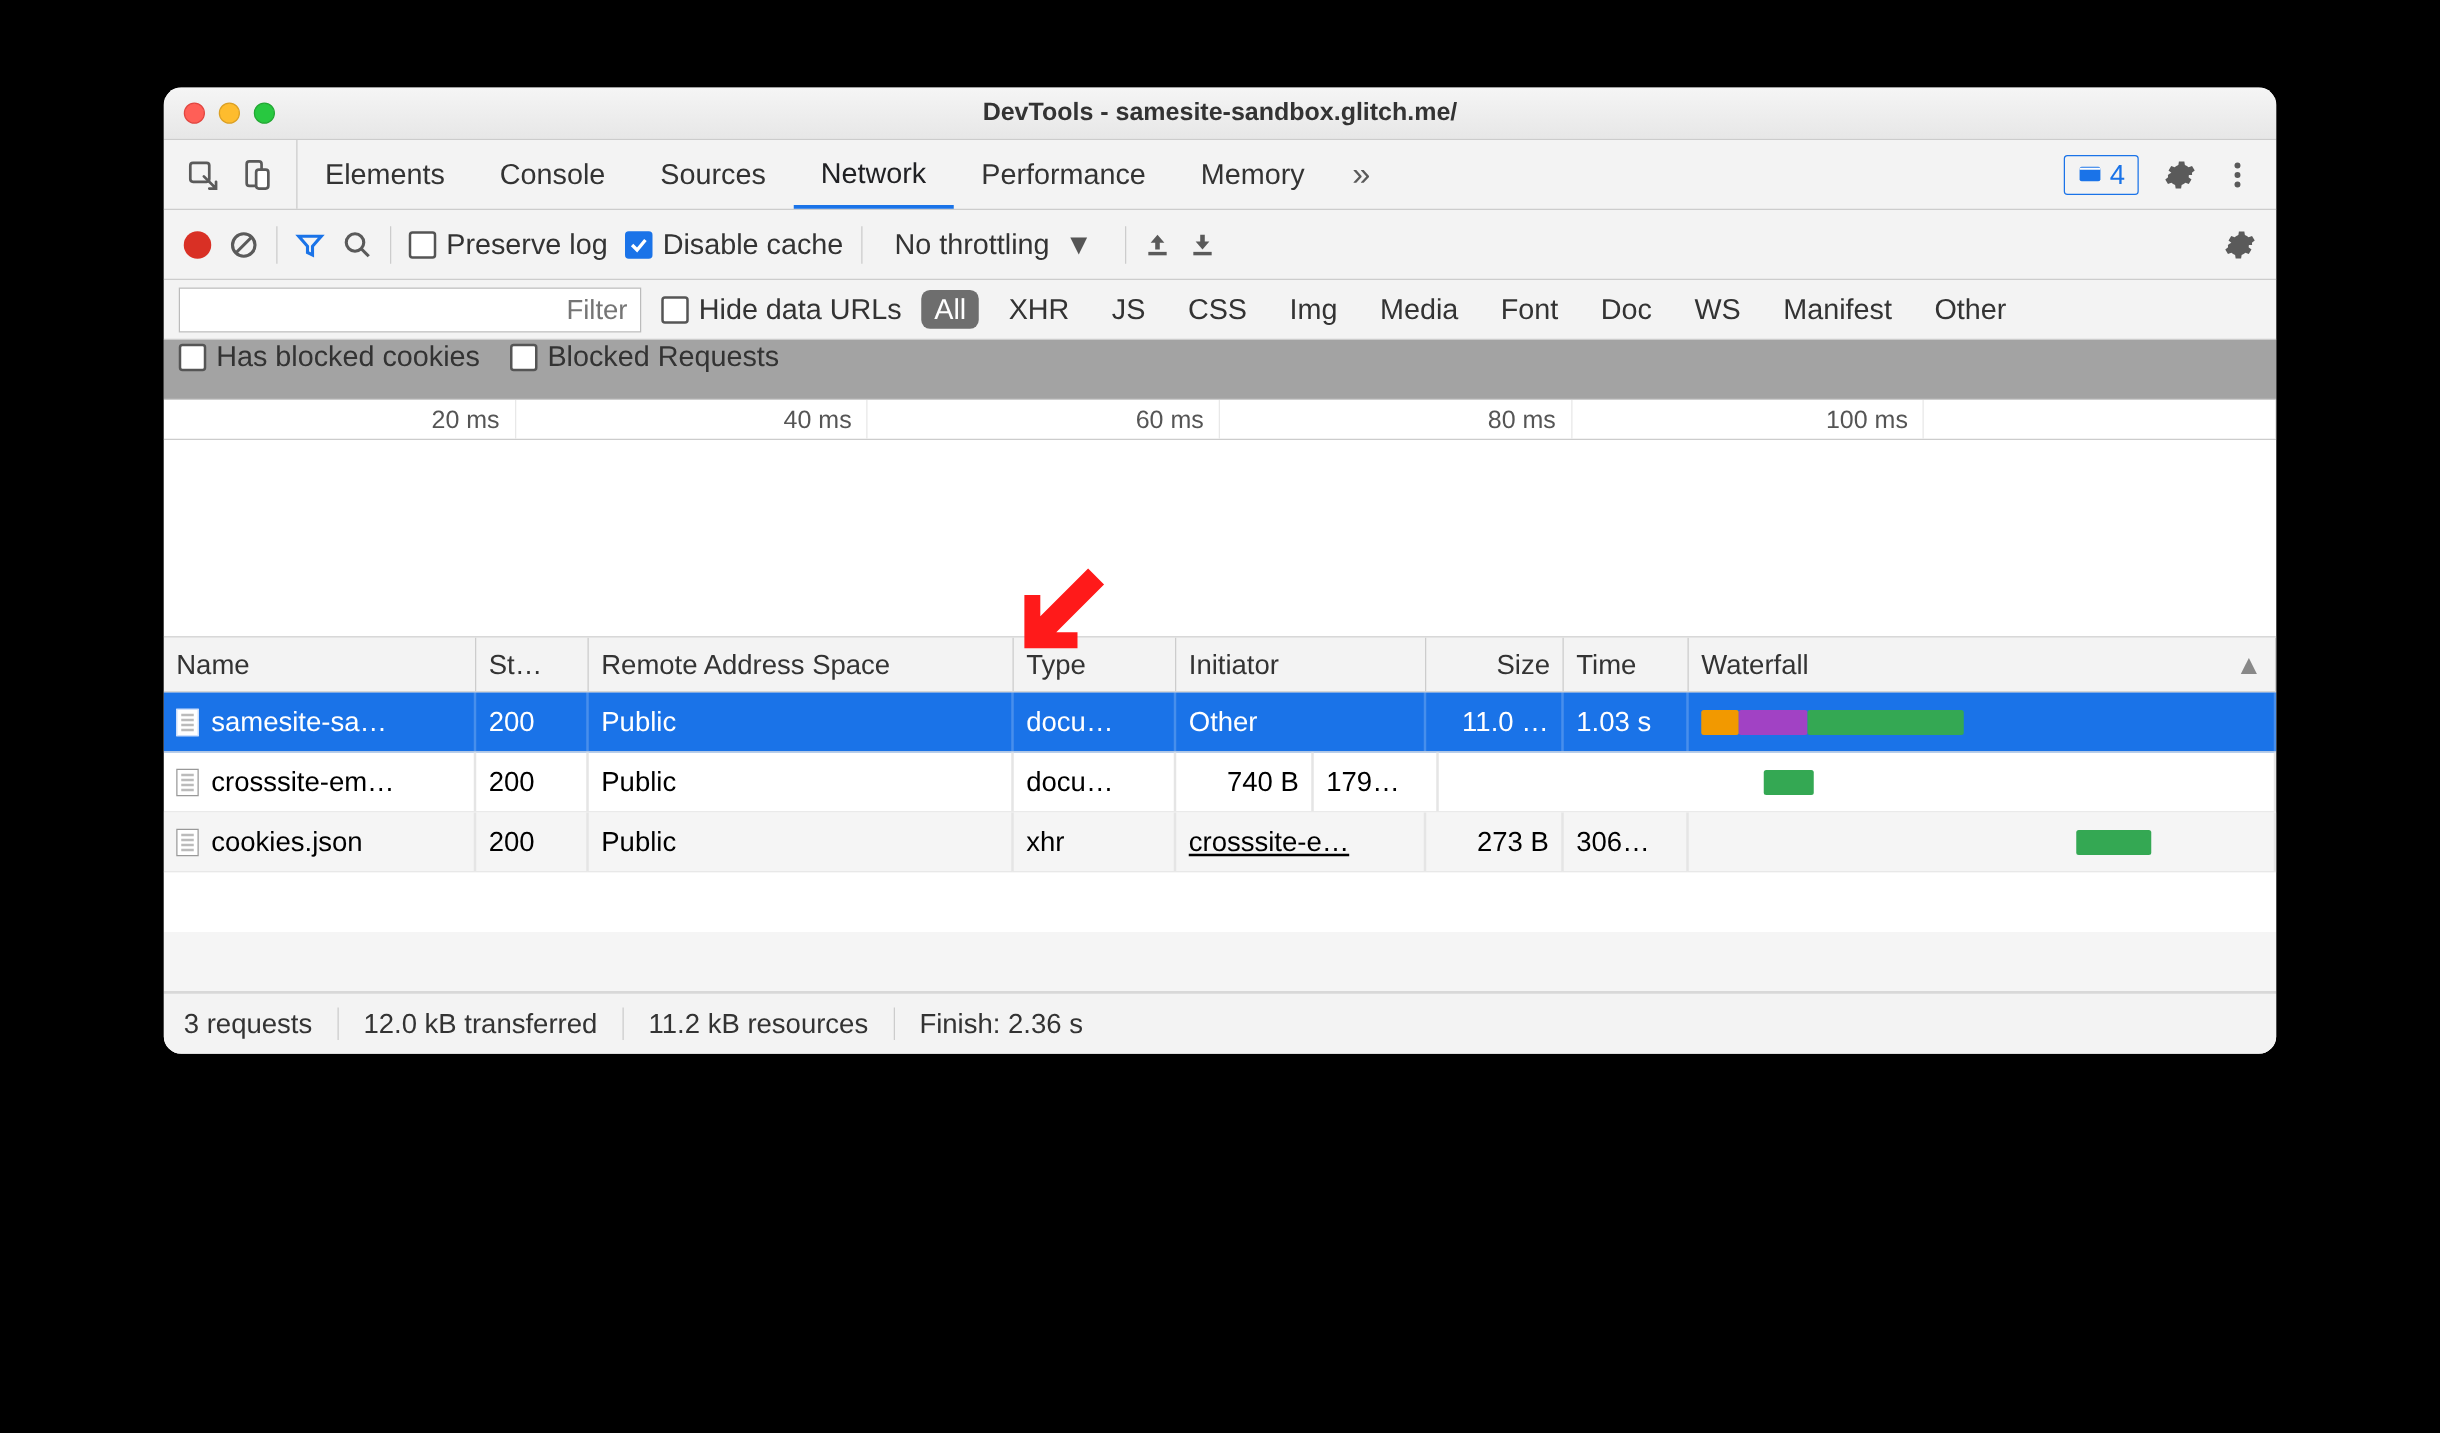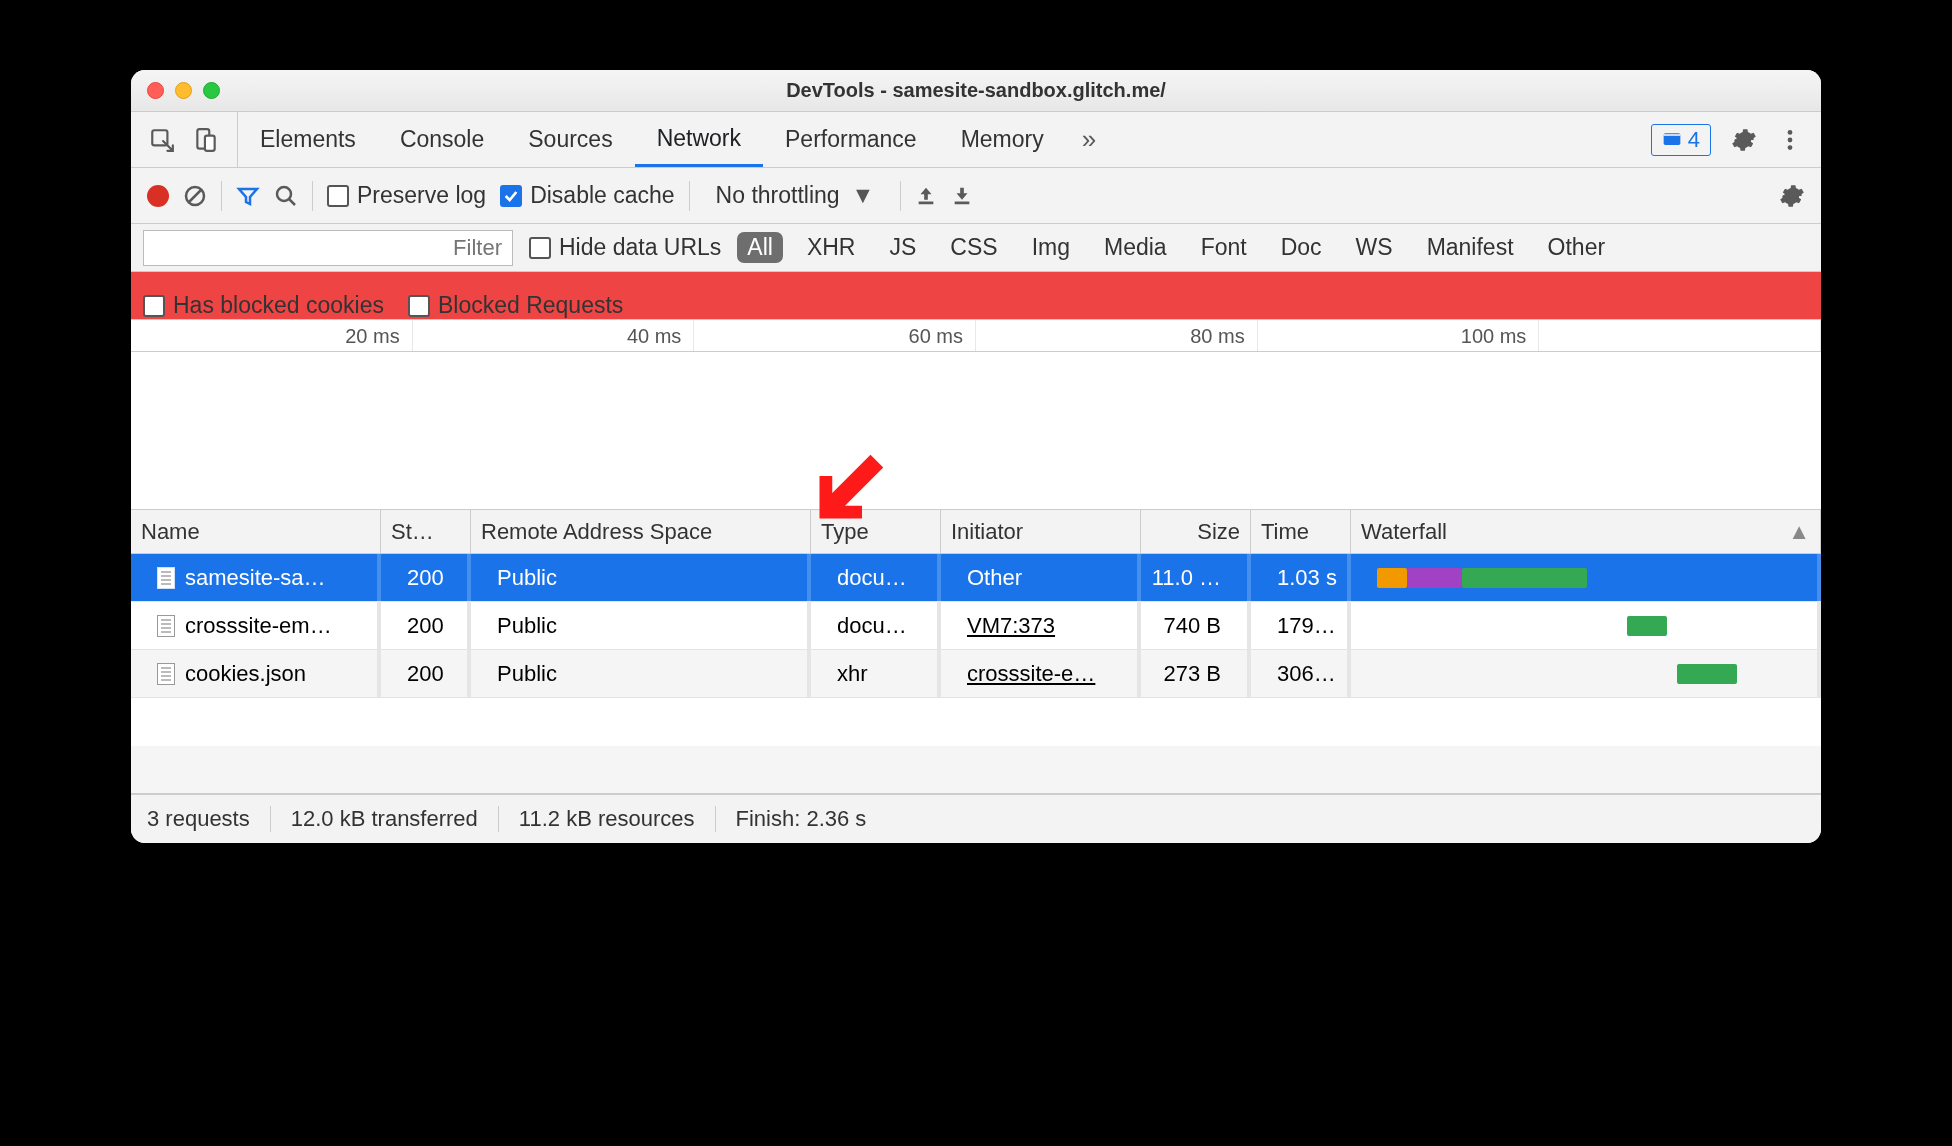--- a/index.html
+++ b/index.html
@@ -61,22 +61,22 @@
   .select-wrap { display:flex; align-items:center; gap:12px; font-size:23px; color:#333; padding:0 12px; }
   .filter-row {
     display:flex; align-items:center; height:48px;
     border-bottom:1px solid #ccc; background:#f3f3f3; gap:16px; padding:0 12px;
     font-size:23px; color:#333;
   }
   .filter-input { width:370px; height:36px; border:1px solid #bbb; padding:0 10px; font-size:22px; color:#555; background:#fff;text-align:right; }
   .filter-pill { padding:2px 10px; border-radius:7px; cursor:pointer; }
   .filter-pill.active { background:#6e6e6e; color:#fff; }
   .filter-row2 {
-    display:flex; align-items:flex-end; height:48px;
-    border-bottom:1px solid #ccc; background:#ef4444; gap:24px; padding:0 12px;
+    display:flex; align-items:flex-start; height:48px;
+    border-bottom:1px solid #ccc; background:#a3a3a3; gap:24px; padding:0 12px;
     font-size:23px; color:#333;
   }
   .timeline {
     height:190px; border-bottom:1px solid #ccc; position:relative; background:#fff;
   }
   .timeline .ticks { display:flex; height:32px; border-bottom:1px solid #ccc; }
   .timeline .tick { flex:1; text-align:right; padding-right:12px; font-size:20px; color:#555; border-right:1px solid #e8e8e8; padding-top:5px;}
   .arrow-annot {
     position:absolute; left:680px; top:122px; color:#ff1a1a;
   }
@@ -92,21 +92,21 @@
   .col-remote { width:340px; }
   .col-type { width:130px; }
   .col-init { width:200px; }
   .col-size { width:110px; text-align:right; justify-content:flex-end;}
   .col-time { width:100px; }
   .col-wf { flex:1; }
   .trow { display:flex; height:48px; font-size:22px; align-items:center; border-bottom:1px solid #e4e4e4;}
   .trow.alt { background:#f5f5f5; }
   .trow.selected { background:#1a73e8; color:#fff; }
   .trow.selected .td { border-right-color: rgba(255,255,255,0.2); }
-  .td { display:flex; align-items:center; padding:0 26px; border-right:4px solid #e5e5e5; height:100%; overflow:hidden; white-space:nowrap; text-overflow:ellipsis; }
+  .td { display:flex; align-items:center; padding:0 10px; border-right:2px solid #e5e5e5; height:100%; overflow:hidden; white-space:nowrap; text-overflow:ellipsis; }
   .td.right { justify-content:flex-end; }
   .file-icon { width:18px; height:22px; border:1px solid #999; background:#fff; margin-right:10px; flex-shrink:0; position:relative;}
   .file-icon::after { content:""; position:absolute; top:3px; left:3px; right:3px; height:2px; background:#bbb; box-shadow: 0 4px 0 #bbb, 0 8px 0 #bbb, 0 12px 0 #bbb; }
   .initiator-link { text-decoration:underline; }
   .wf-cell { position:relative; width:100%; height:100%; }
   .wf-bar { position:absolute; top:14px; height:20px; border-radius:2px; }
   .empty-rows { height:96px; background: repeating-linear-gradient(#fff, #fff 48px, #f5f5f5 48px, #f5f5f5 96px); border-bottom:1px solid #ccc; }
   .status-bar {
     display:flex; align-items:center; height:48px; background:#f3f3f3;
     font-size:22px; color:#333; gap:0; padding:0 16px;
@@ -325,23 +325,20 @@
           </div>
         </div>
         <div class="trow">
           <div class="td col-name">
             <div class="file-icon"></div>
             <span>crosssite-em…</span>
           </div>
           <div class="td col-status">200</div>
           <div class="td col-remote">Public</div>
           <div class="td col-type">docu…</div>
-          <div class="td col-init">
-            <span class="initiator-link">VM7:373</span>
-          </div>
           <div class="td col-size right">740 B</div>
           <div class="td col-time">179…</div>
           <div class="td col-wf">
             <div class="wf-cell">
               <div class="wf-bar" style="left: 250px; width: 40px; background: rgb(52, 168, 83);"></div>
             </div>
           </div>
         </div>
         <div class="trow alt">
           <div class="td col-name">

